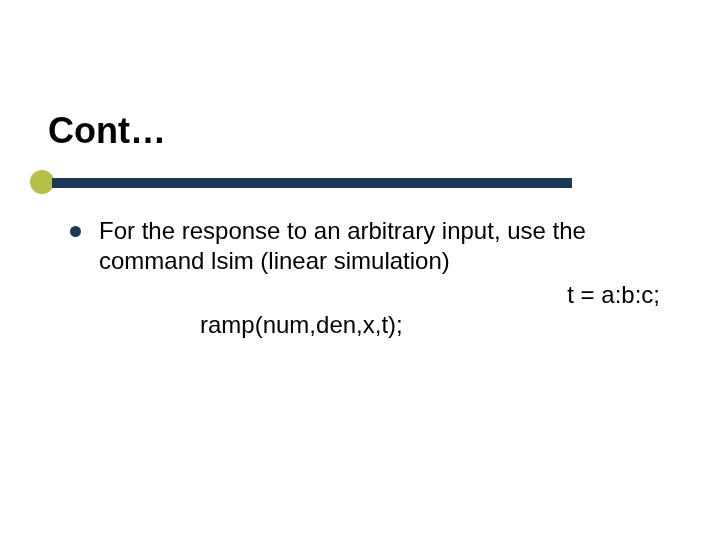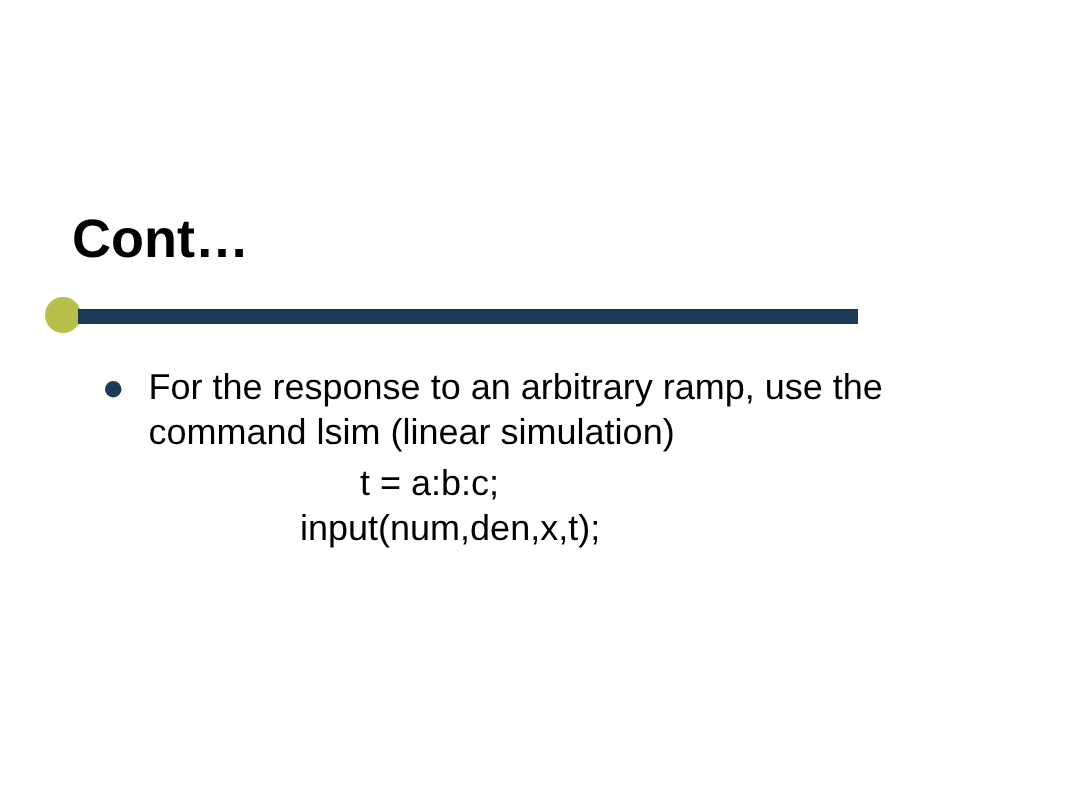--- a/index.html
+++ b/index.html
@@ -9,21 +9,20 @@
     height: 540px;
     background: #ffffff;
     font-family: Arial, Helvetica, sans-serif;
     overflow: hidden;
   }
   .slide {
     position: relative;
     width: 720px;
     height: 420px;
     box-sizing: border-box;
-    margin-top: 28px;
   }
   .title-area {
     position: absolute;
     left: 48px;
     top: 110px;
   }
   .title-text {
     font-size: 36px;
     font-weight: bold;
     color: #000;
@@ -76,20 +75,21 @@
   .bullet-text {
     font-size: 24px;
     line-height: 1.25;
     color: #000;
   }
   .indent-line {
     font-size: 24px;
     line-height: 1.25;
     color: #000;
     padding-left: 170px;
+    text-align: right;
   }
   .indent-line2 {
     font-size: 24px;
     line-height: 1.25;
     color: #000;
     padding-left: 130px;
   }
 </style>
 </head>
 <body>
@@ -102,22 +102,22 @@
 
   <div class="underline-wrap">
     <div class="accent-circle"></div>
     <div class="underline-bar"></div>
   </div>
 
   <div class="body-area">
 
     <div class="bullet-item">
       <div class="bullet-dot"></div>
-      <div class="bullet-text">For the response to an arbitrary ramp, use the command lsim (linear simulation)</div>
+      <div class="bullet-text">For the response to an arbitrary input, use the command lsim (linear simulation)</div>
     </div>
 
     <div class="indent-line">t = a:b:c;</div>
 
-    <div class="indent-line2">input(num,den,x,t);</div>
+    <div class="indent-line2">ramp(num,den,x,t);</div>
 
   </div>
 
 </div>
 
 </body></html>

